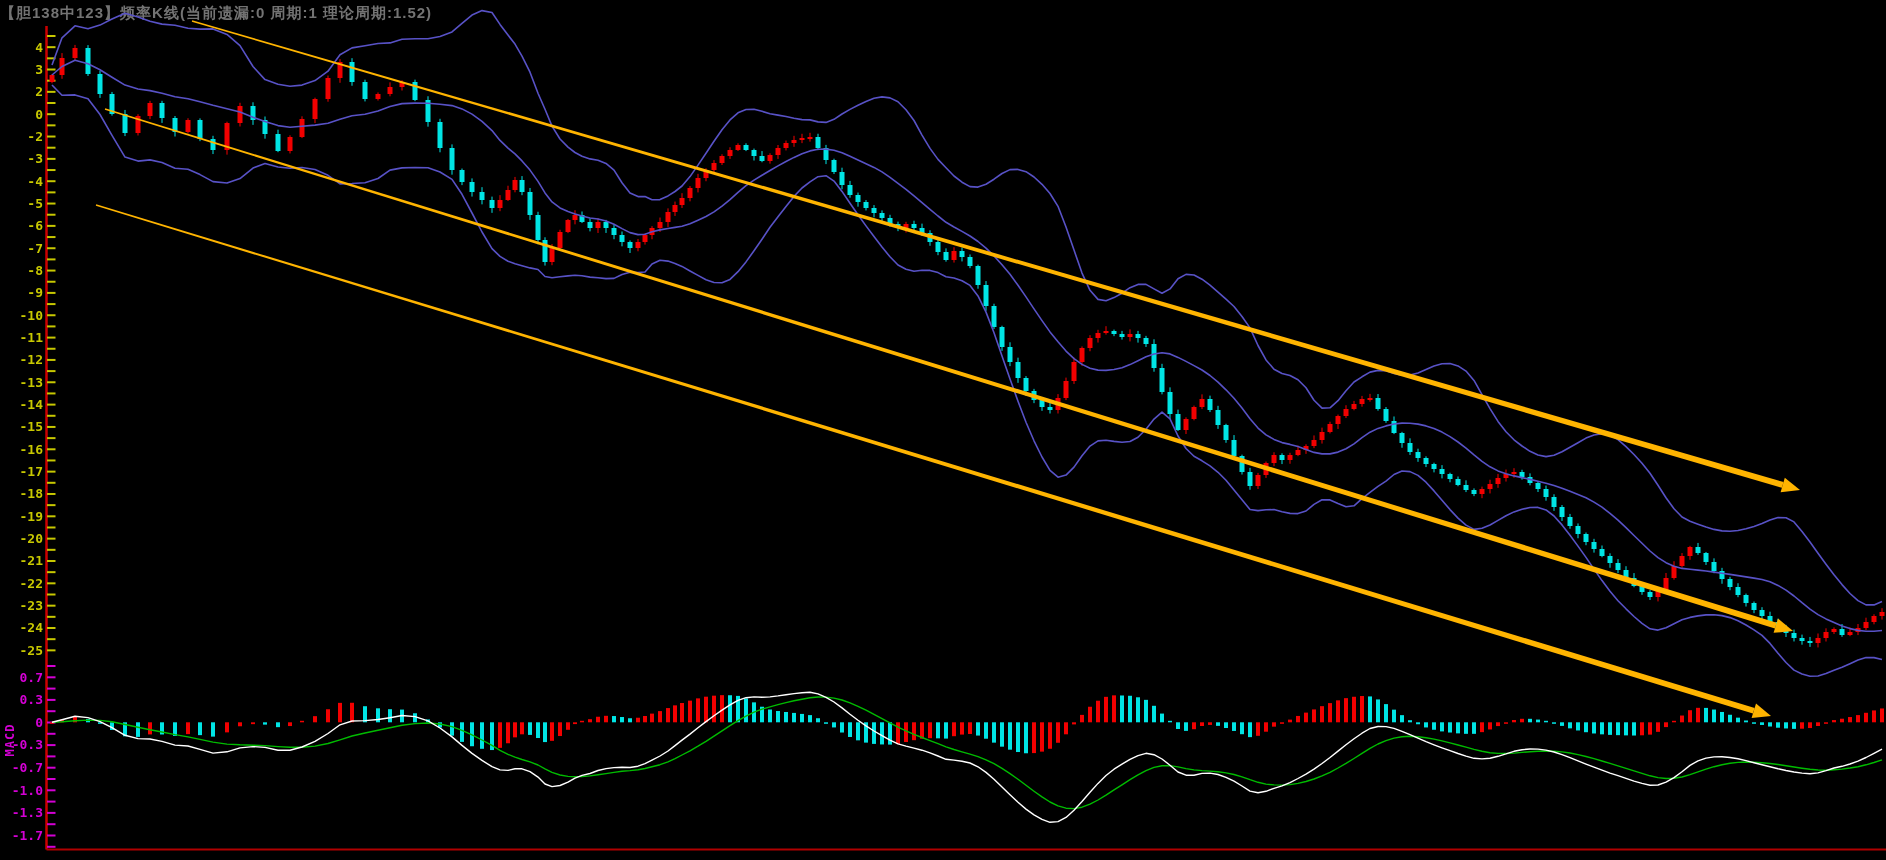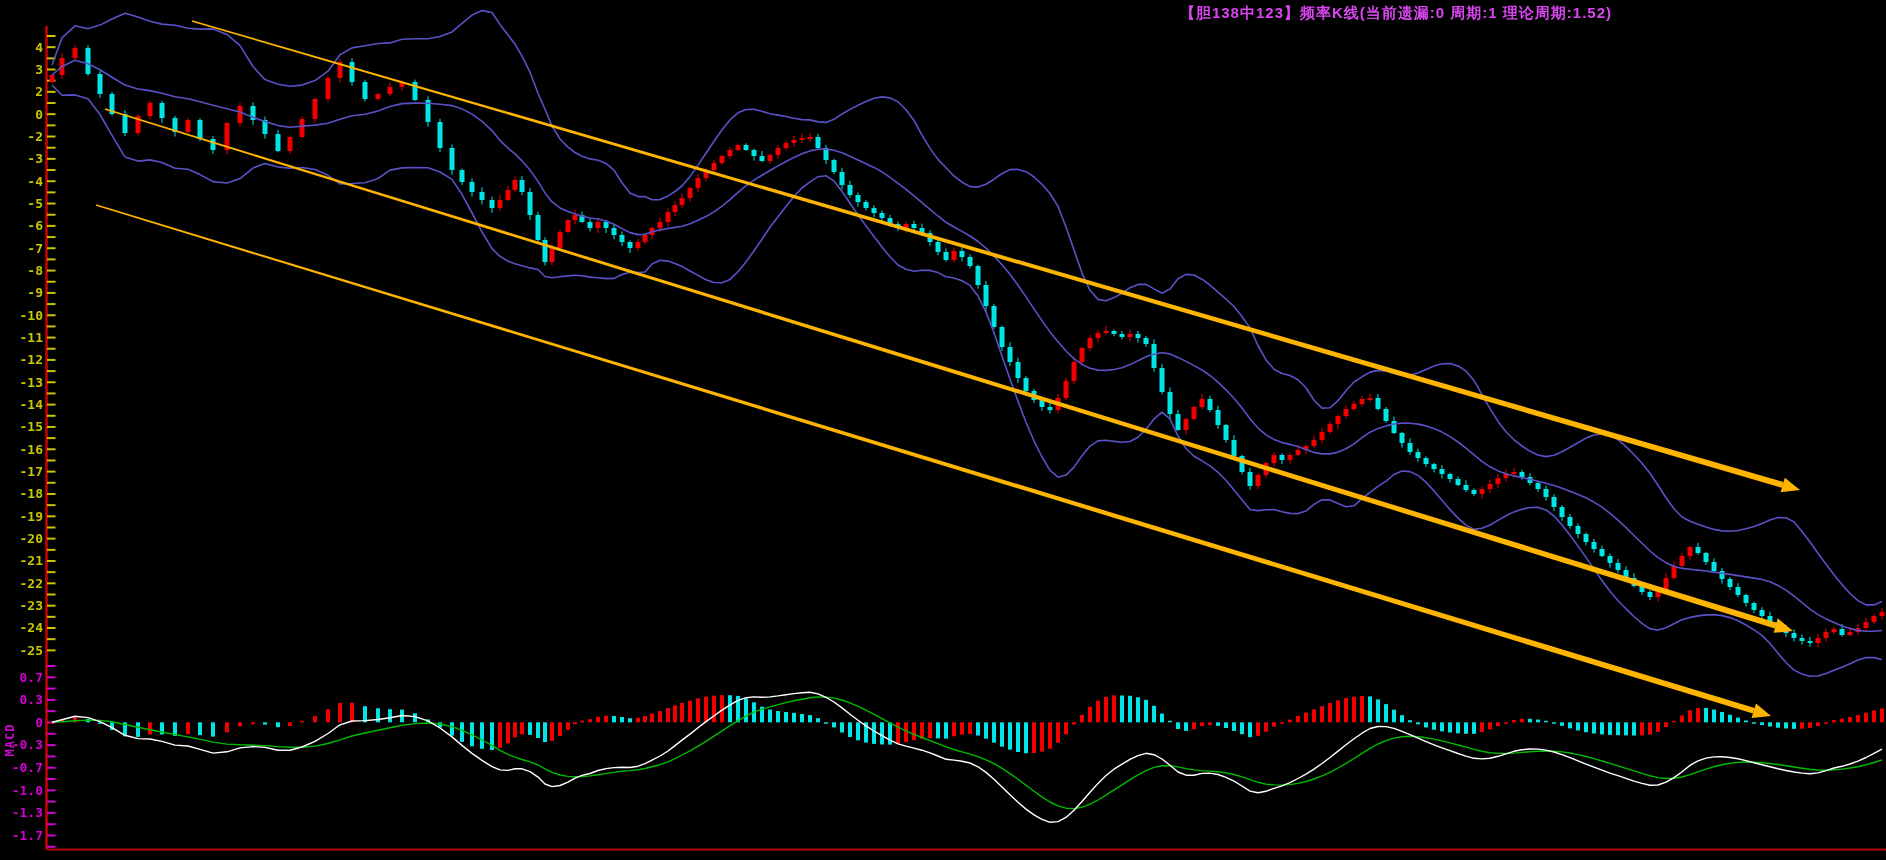--- a/index.html
+++ b/index.html
@@ -1,18 +1,18 @@
 <!DOCTYPE html>
 <html><head>
 <meta charset="utf-8">
 <style>
   html,body{margin:0;padding:0;background:#000;}
   .stage{position:relative;width:1886px;height:860px;background:#000;overflow:hidden;
          font-family:"Liberation Sans",sans-serif;}
-  .title{position:absolute;top:4px;left:0;width:1612px;text-align:right;color:#d946ef;
+  .title{position:absolute;top:4px;left:0;width:1612px;text-align:left;color:#737373;
          font:bold 15px "Liberation Sans",sans-serif;letter-spacing:1px;white-space:nowrap;}
   .macd-side-label{position:absolute;left:-10px;top:733px;width:40px;text-align:center;
          transform:rotate(-90deg);transform-origin:center center;color:#d400d4;
          font:bold 12px "DejaVu Sans Mono",monospace;letter-spacing:1px;}
   svg{position:absolute;left:0;top:0;}
   text{font-family:"DejaVu Sans Mono",monospace;font-weight:bold;}
 </style>
 </head>
 <body>
 

